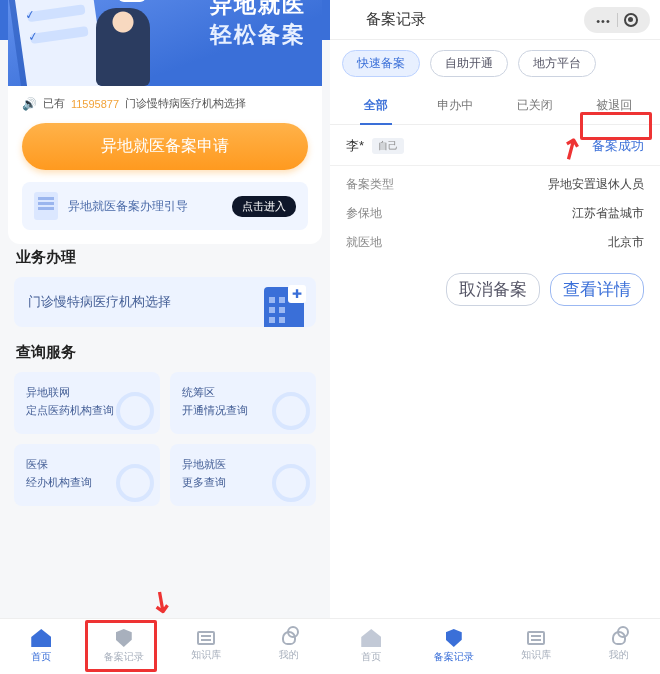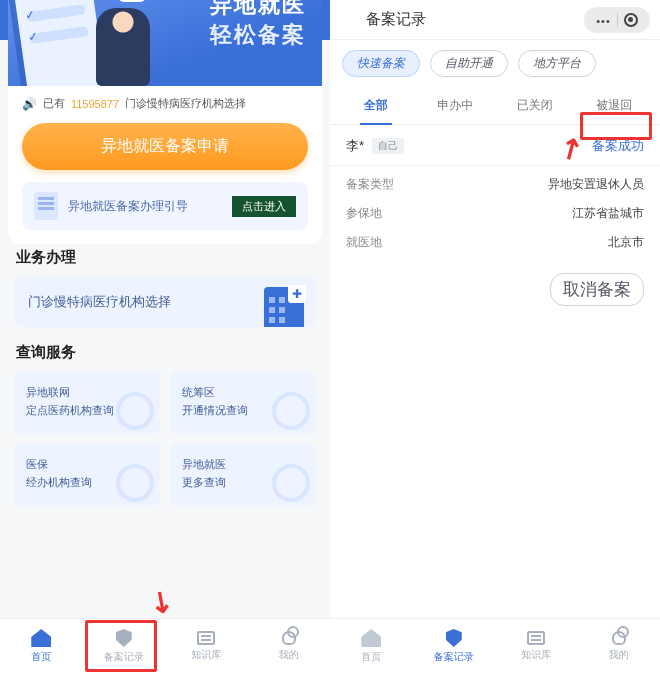--- a/index.html
+++ b/index.html
@@ -128,21 +128,21 @@
     padding:10px 12px;
     gap:10px;
     font-size:12px;
     color:#4a6aa8;
   }
   .guide-row .doc-icon{
     width:24px;height:28px;background:#dbe7ff;border-radius:3px;position:relative;
   }
   .guide-row .doc-icon:before{content:"";position:absolute;left:4px;top:5px;right:4px;height:3px;background:#9ab5ee;box-shadow:0 5px 0 #9ab5ee,0 10px 0 #9ab5ee;}
   .guide-row .enter{
-    background:#14532d;color:#fff;border-radius:0;padding:3px 10px;font-size:11px;
+    background:#0f172a;color:#fff;border-radius:10px;padding:3px 10px;font-size:11px;
     margin-left:auto;
   }
 
   .section-title{ font-size:15px; font-weight:600; padding:4px 16px 10px 16px; color:#222;}
   .card{
     margin:0 14px 12px 14px;
     background:#edf3ff;
     border-radius:8px;
     padding:16px 14px;
     position:relative;
@@ -198,21 +198,20 @@
   .filter-row{
     display:flex; gap:10px; padding:10px 12px;
   }
   .pill{
     flex:0 0 auto;
     border:1px solid #ccd3e0;
     border-radius:14px;
     padding:4px 14px;
     font-size:12px;
     color:#556;
-    font-style:italic;
   }
   .pill.active{ background:#e8f0ff; border-color:#bcd2ff; color:#3a6fd8;}
 
   .tabs-row{
     display:flex; border-bottom:1px solid #eee; padding:0 6px;
   }
   .tabs-row .t{
     flex:1; text-align:center; padding:10px 0; font-size:12px; color:#777;
   }
   .tabs-row .t.active{ color:#3a6fd8; font-weight:700; position:relative;}
@@ -373,20 +372,21 @@
         <span class="k">参保地</span>
         <span class="v">江苏省盐城市</span>
       </div>
     <div class="kv">
         <span class="k">就医地</span>
         <span class="v">北京市</span>
       </div>
   </div>
   <div class="rec-actions">
     <div class="btn-outline">取消备案</div>
+    <div class="btn-outline primary">查看详情</div>
   </div>
 
   <div class="hl-red" style="right:8px;top:112px;width:72px;height:28px"></div>
   <div class="arrow-red" style="right:78px;top:132px;transform:rotate(-30deg)">↗</div>
 
   <div class="tabbar">
     <div class="tab">
       <div class="ticon home"></div>
       <span>首页</span>
     </div>

